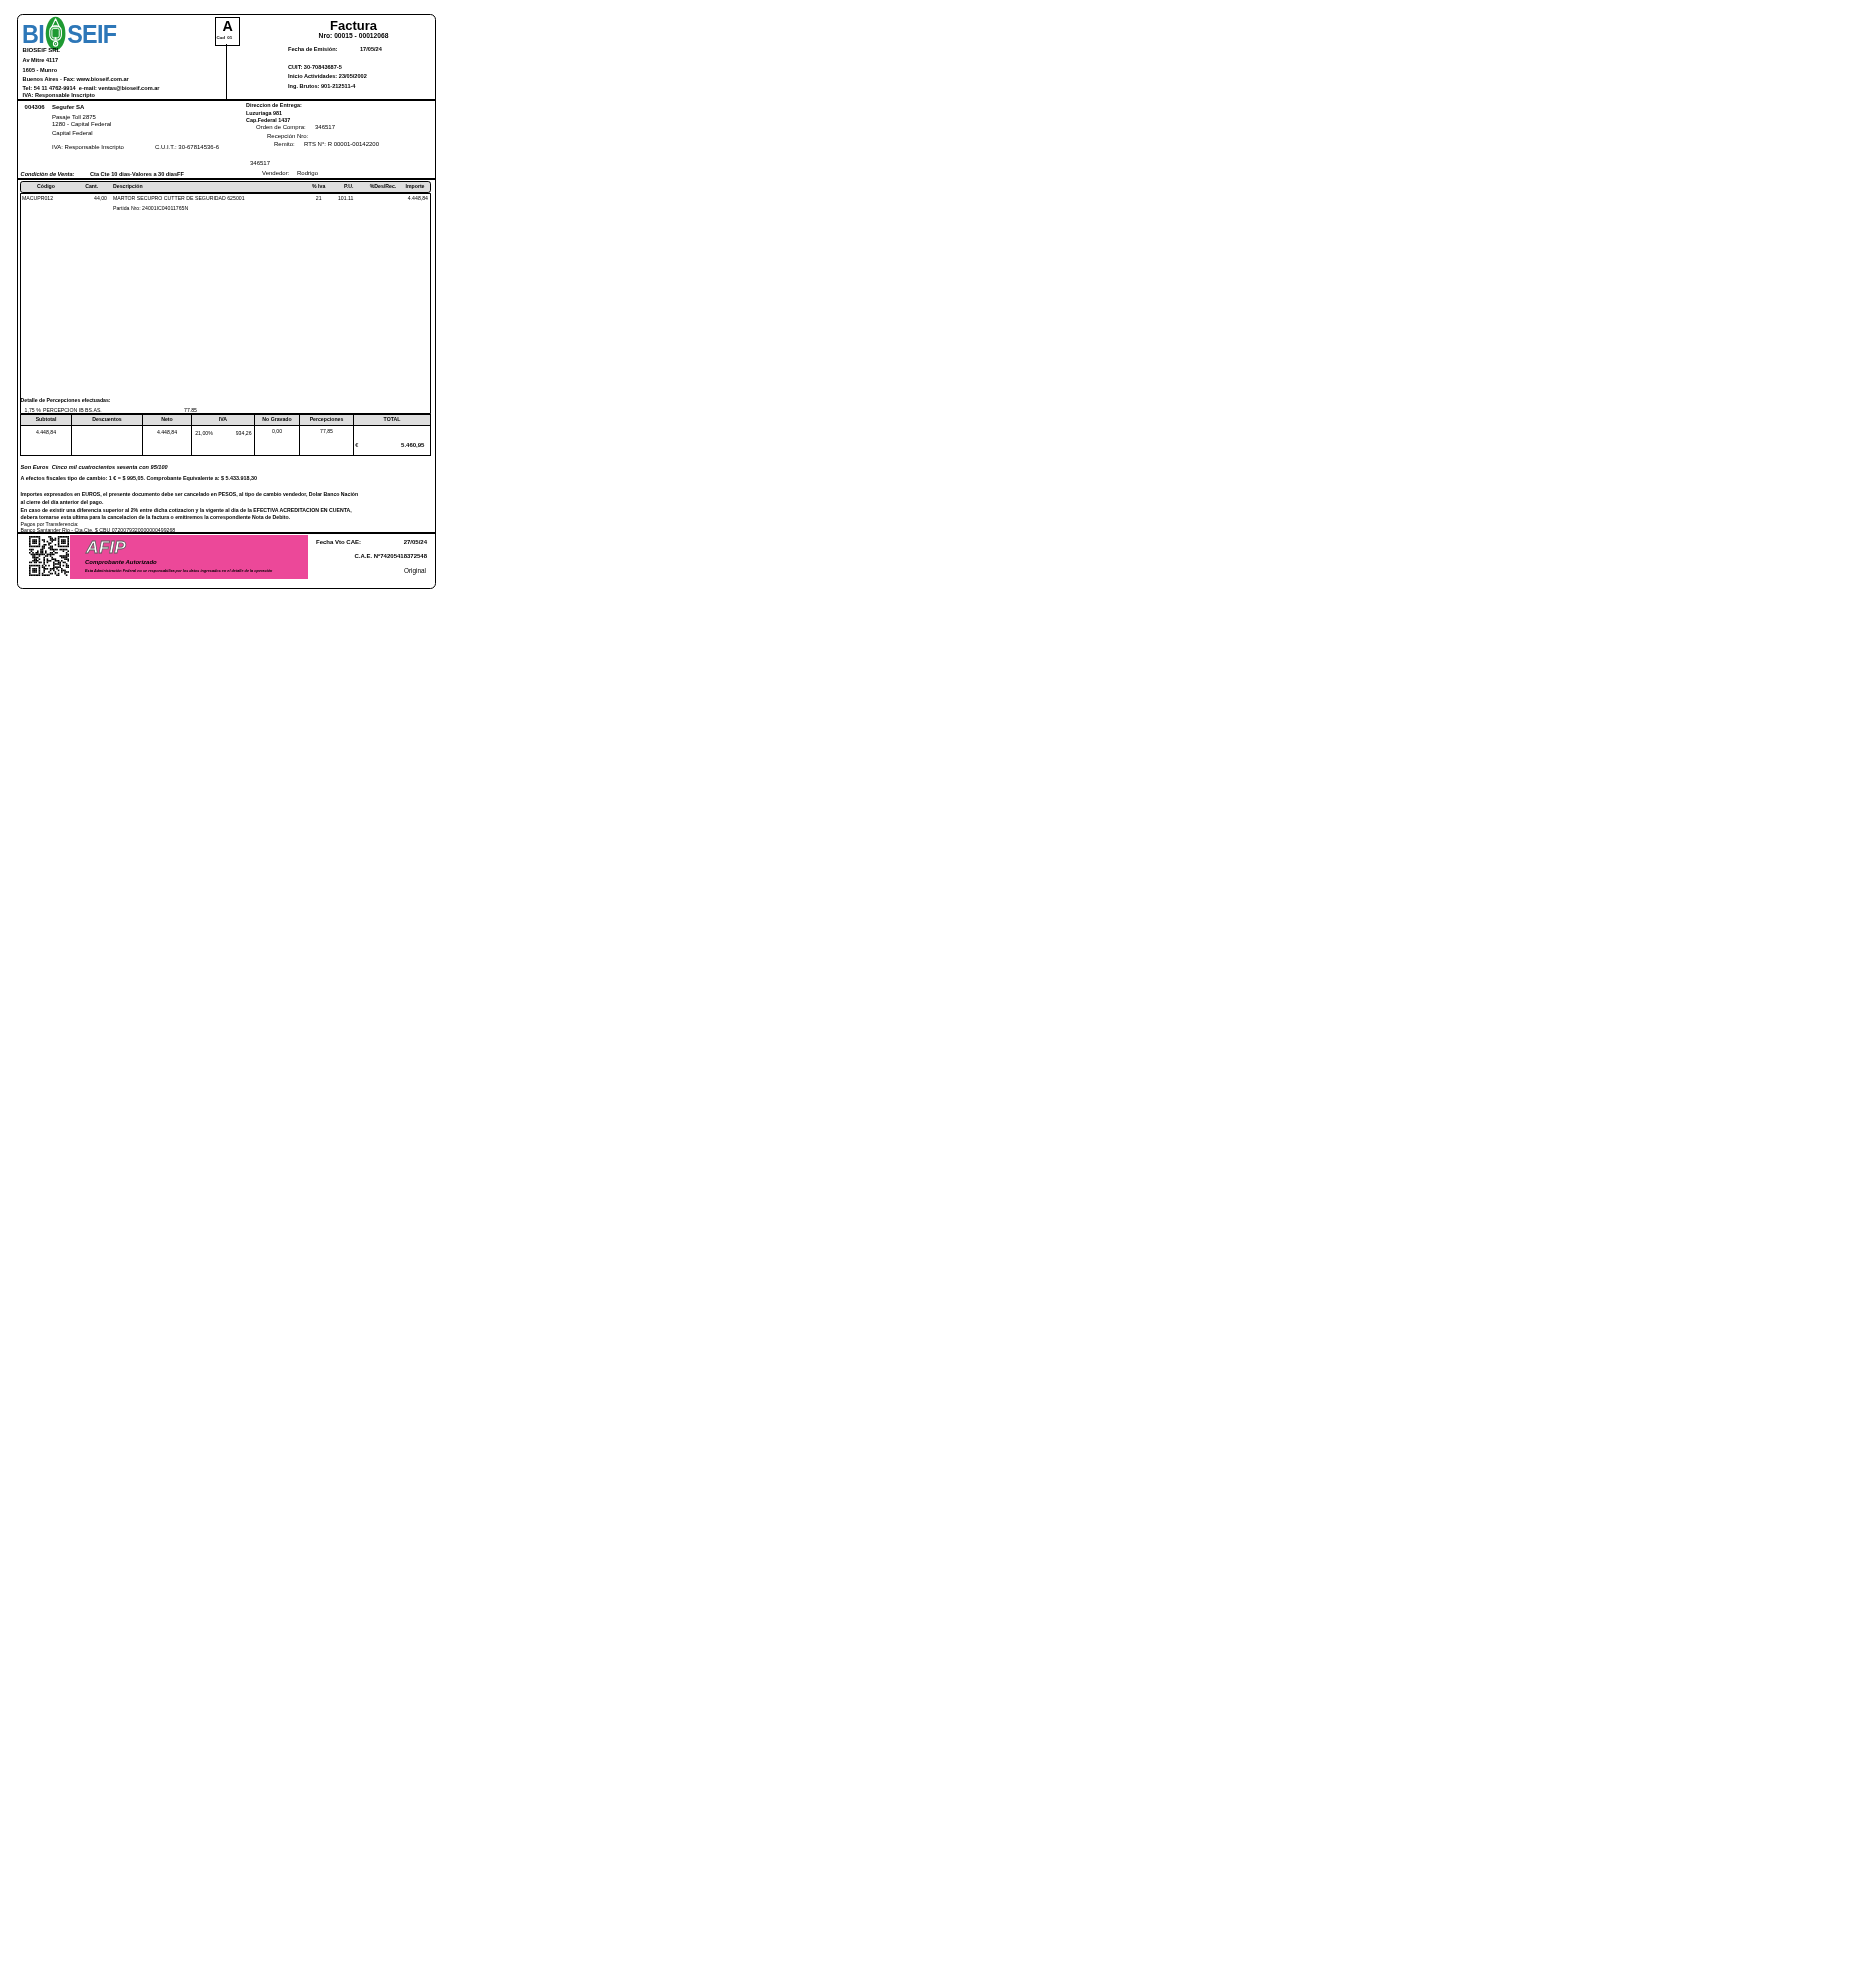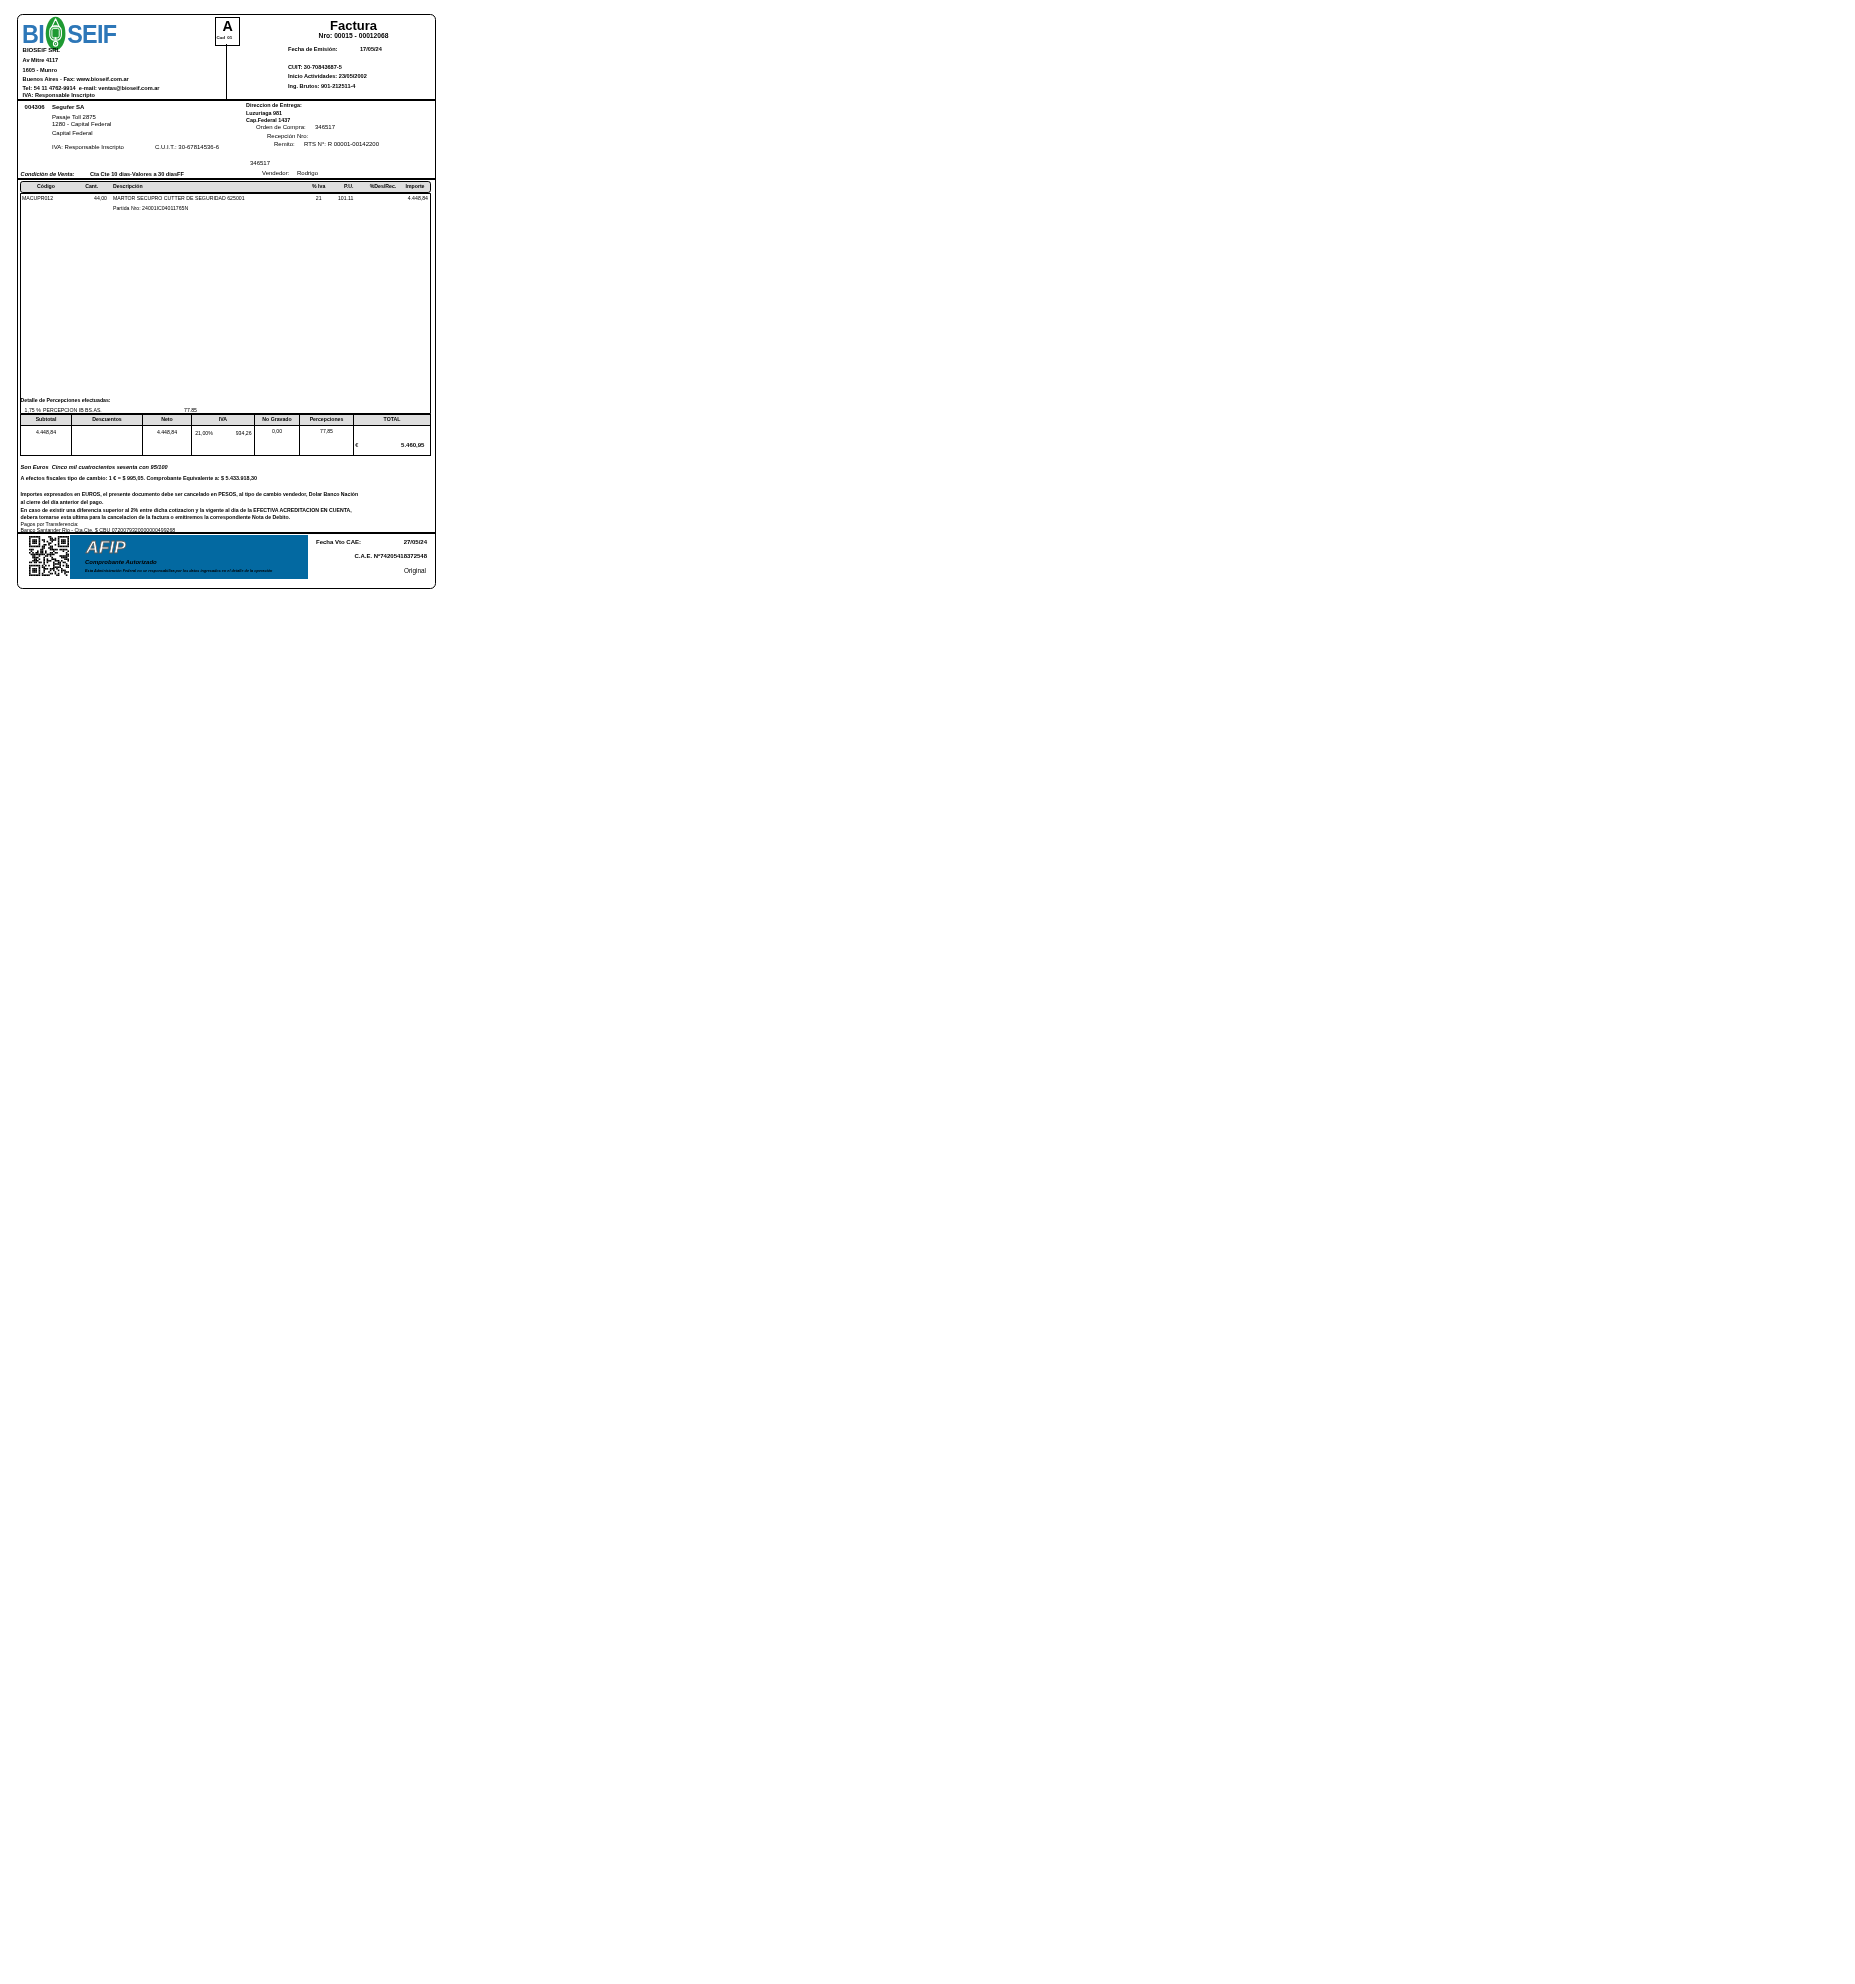--- a/index.html
+++ b/index.html
@@ -23,21 +23,21 @@
   
   .itemshead{left:20px;top:181px;width:411px;height:12px;background:#dedede;border:1.2px solid #000;border-radius:2.8px;box-sizing:border-box;}
   .itemsbody{left:20px;top:193px;width:411px;height:221px;border:1.2px solid #000;border-radius:0.8px;box-sizing:border-box;background:#fff;}
   .colhead{top:183px;font-size:5.2px;font-weight:bold;}
   
   .totals{left:20px;top:414px;width:411px;border:1.2px solid #000;box-sizing:border-box;display:grid;grid-template-columns:51px 71px 49px 63px 45px 54px 76px;}
   .totals .hc{background:#dedede;border-right:0.8px solid #000;border-bottom:1.2px solid #000;height:9.5px;line-height:9.5px;text-align:center;font-weight:bold;font-size:5.2px;}
   .totals .bc{border-right:0.8px solid #000;height:29px;position:relative;font-size:5.2px;background:#fff;}
   .totals .hc:nth-child(7),.totals .bc:last-child{border-right:none;}
   .fs13{font-size:5.2px;} .fs14{font-size:5.6px;} .fs15{font-size:6px;} .fs16{font-size:6.4px;} .fs17{font-size:6.7px;} .fs19{font-size:13px;}
-  .afippanel{left:70px;top:535px;width:238px;height:44px;background:#0369a1;}
+  .afippanel{left:70px;top:535px;width:238px;height:44px;background:#ec4899;}
   .qr{left:29px;top:536px;width:40px;height:40px;}
   svg{display:block;}
 </style>
 </head>
 <body>
 
 <div class="page">
 
   <div class="abs frame"></div>
   <div class="abs hbar" style="top:99px;"></div>

